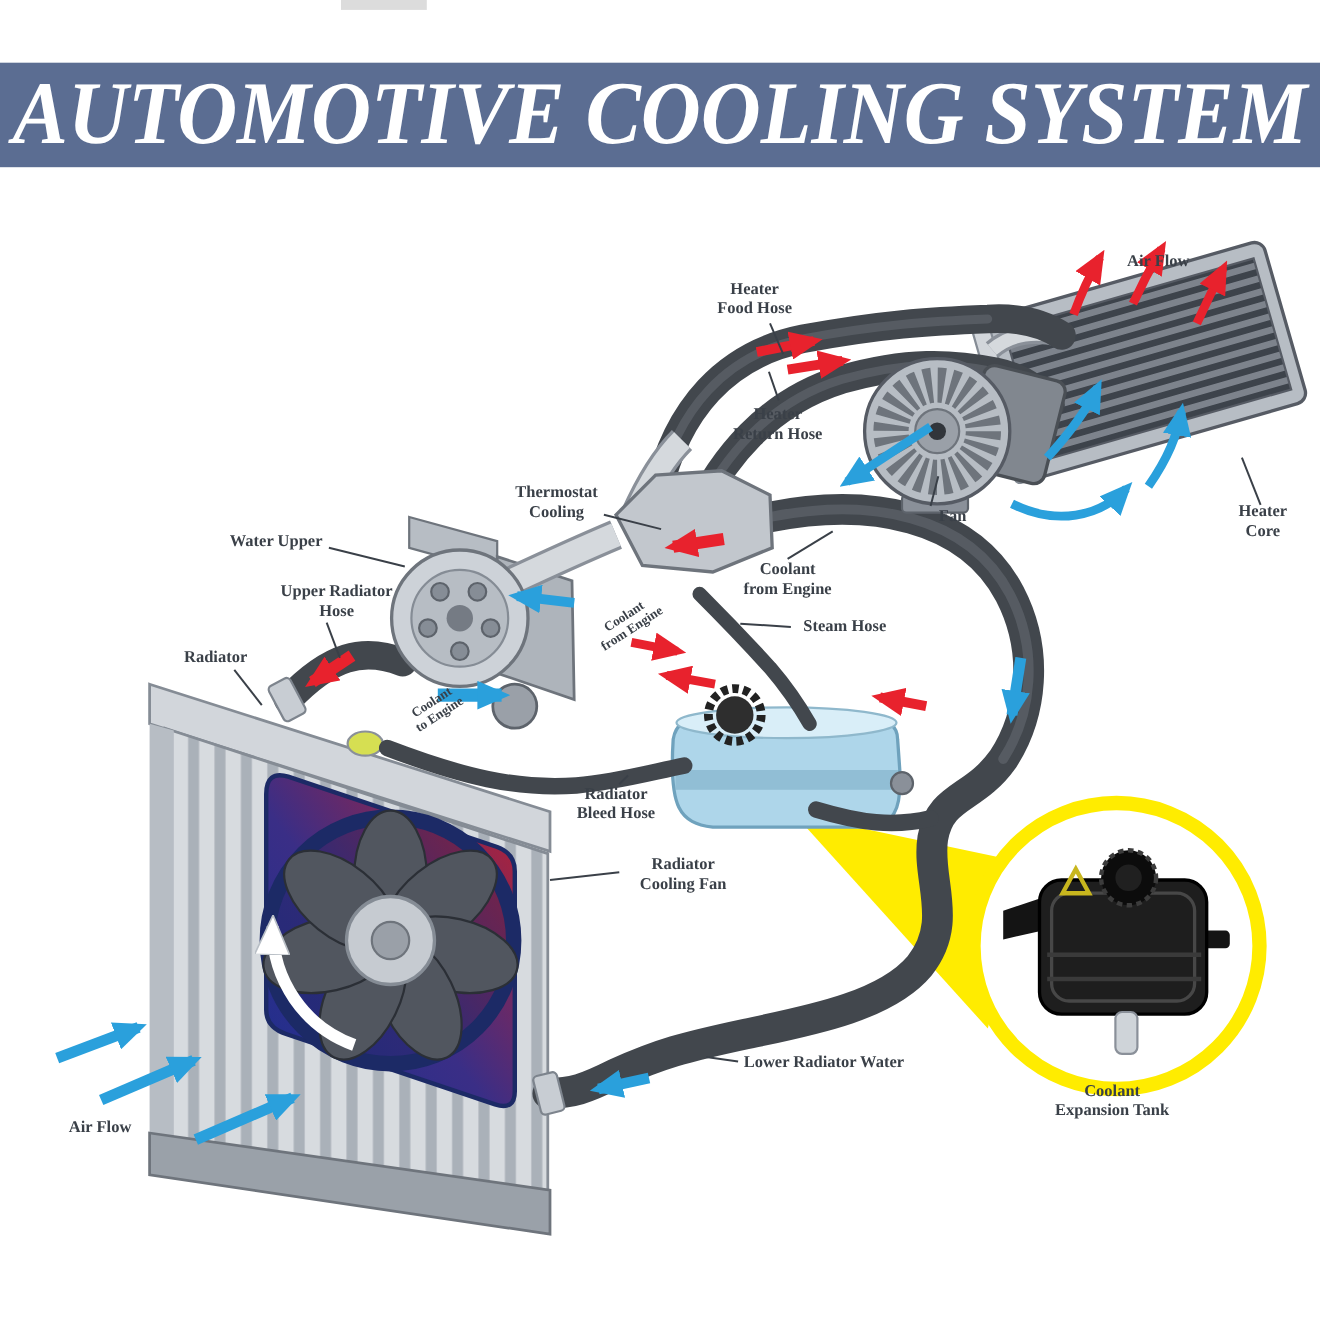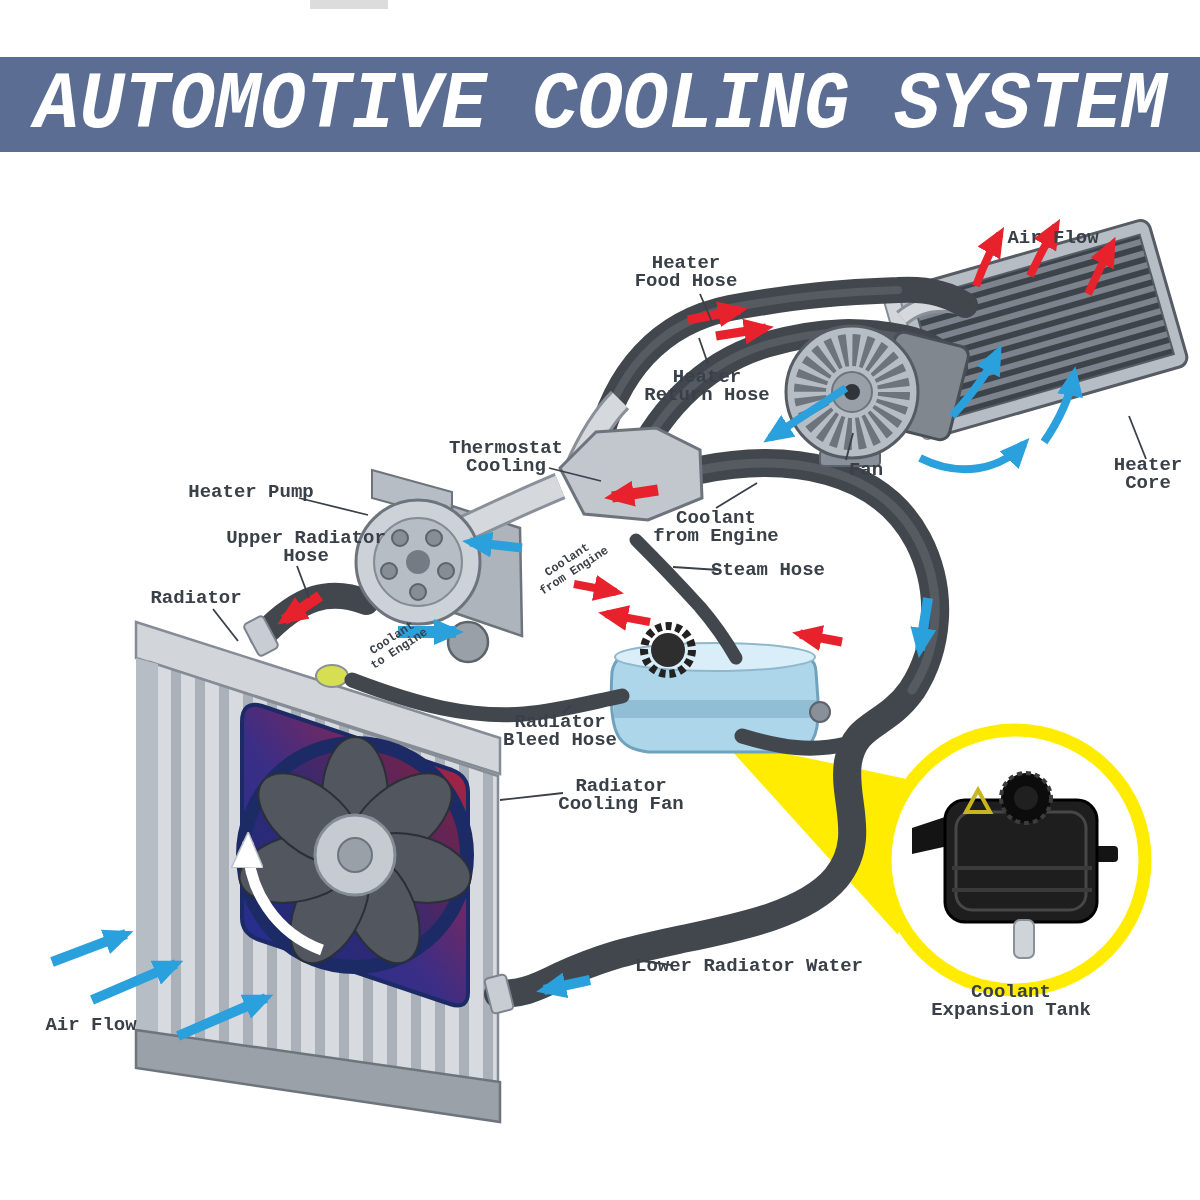--- a/index.html
+++ b/index.html
@@ -1,25 +1,25 @@
 <!DOCTYPE html>
 <html><head>
 <meta charset="utf-8">
 <style>
   html,body{margin:0;padding:0;background:#fff;}
   .stage{position:relative;width:1200px;height:1200px;background:#fff;overflow:hidden;
-         font-family:Liberation Mono, monospace;}
+         font-family:Liberation Serif, serif;}
   .top-artifact{position:absolute;left:310px;top:0;width:78px;height:9px;background:#dcdcdc;}
   .banner{position:absolute;left:0;top:57px;width:100%;height:95px;background:#5b6d92;
           display:flex;align-items:center;justify-content:center;}
   .banner h1{margin:0;color:#fff;font-size:74px;font-weight:bold;font-style:italic;
              letter-spacing:0px;white-space:nowrap;transform:scale(1.02,1.1);}
   .art{position:absolute;left:0;top:0;}
   .label{position:absolute;transform:translate(-50%,-50%);color:#3a4048;font-weight:bold;
-         font-size:19px;line-height:18px;text-align:center;white-space:pre-line;z-index:5;}
+         font-size:15px;line-height:18px;text-align:center;white-space:pre-line;z-index:5;}
   .label.small-rot{font-size:12px;line-height:13px;transform:translate(-50%,-50%) rotate(-33deg);}
 </style>
 </head>
 <body>
 
 <div class="stage">
 
   <div class="top-artifact"></div>
 
   <header class="banner">
@@ -209,21 +209,21 @@
     </g>
   </svg>
 
   <div class="label" style="left:1053px;top:238px">Air Flow</div>
   <div class="label" style="left:686px;top:272px">Heater
 Food Hose</div>
   <div class="label" style="left:707px;top:386px">Heater
 Return Hose</div>
   <div class="label" style="left:506px;top:457px">Thermostat
 Cooling</div>
-  <div class="label" style="left:251px;top:492px">Heater Pump</div>
+  <div class="label" style="left:251px;top:492px">Water Upper</div>
   <div class="label" style="left:306px;top:547px">Upper Radiator
 Hose</div>
   <div class="label" style="left:196px;top:598px">Radiator</div>
   <div class="label" style="left:716px;top:527px">Coolant
 from Engine</div>
   <div class="label small-rot" style="left:571px;top:566px">Coolant
 from Engine</div>
   <div class="label small-rot" style="left:396px;top:644px">Coolant
 to Engine</div>
   <div class="label" style="left:768px;top:570px">Steam Hose</div>

